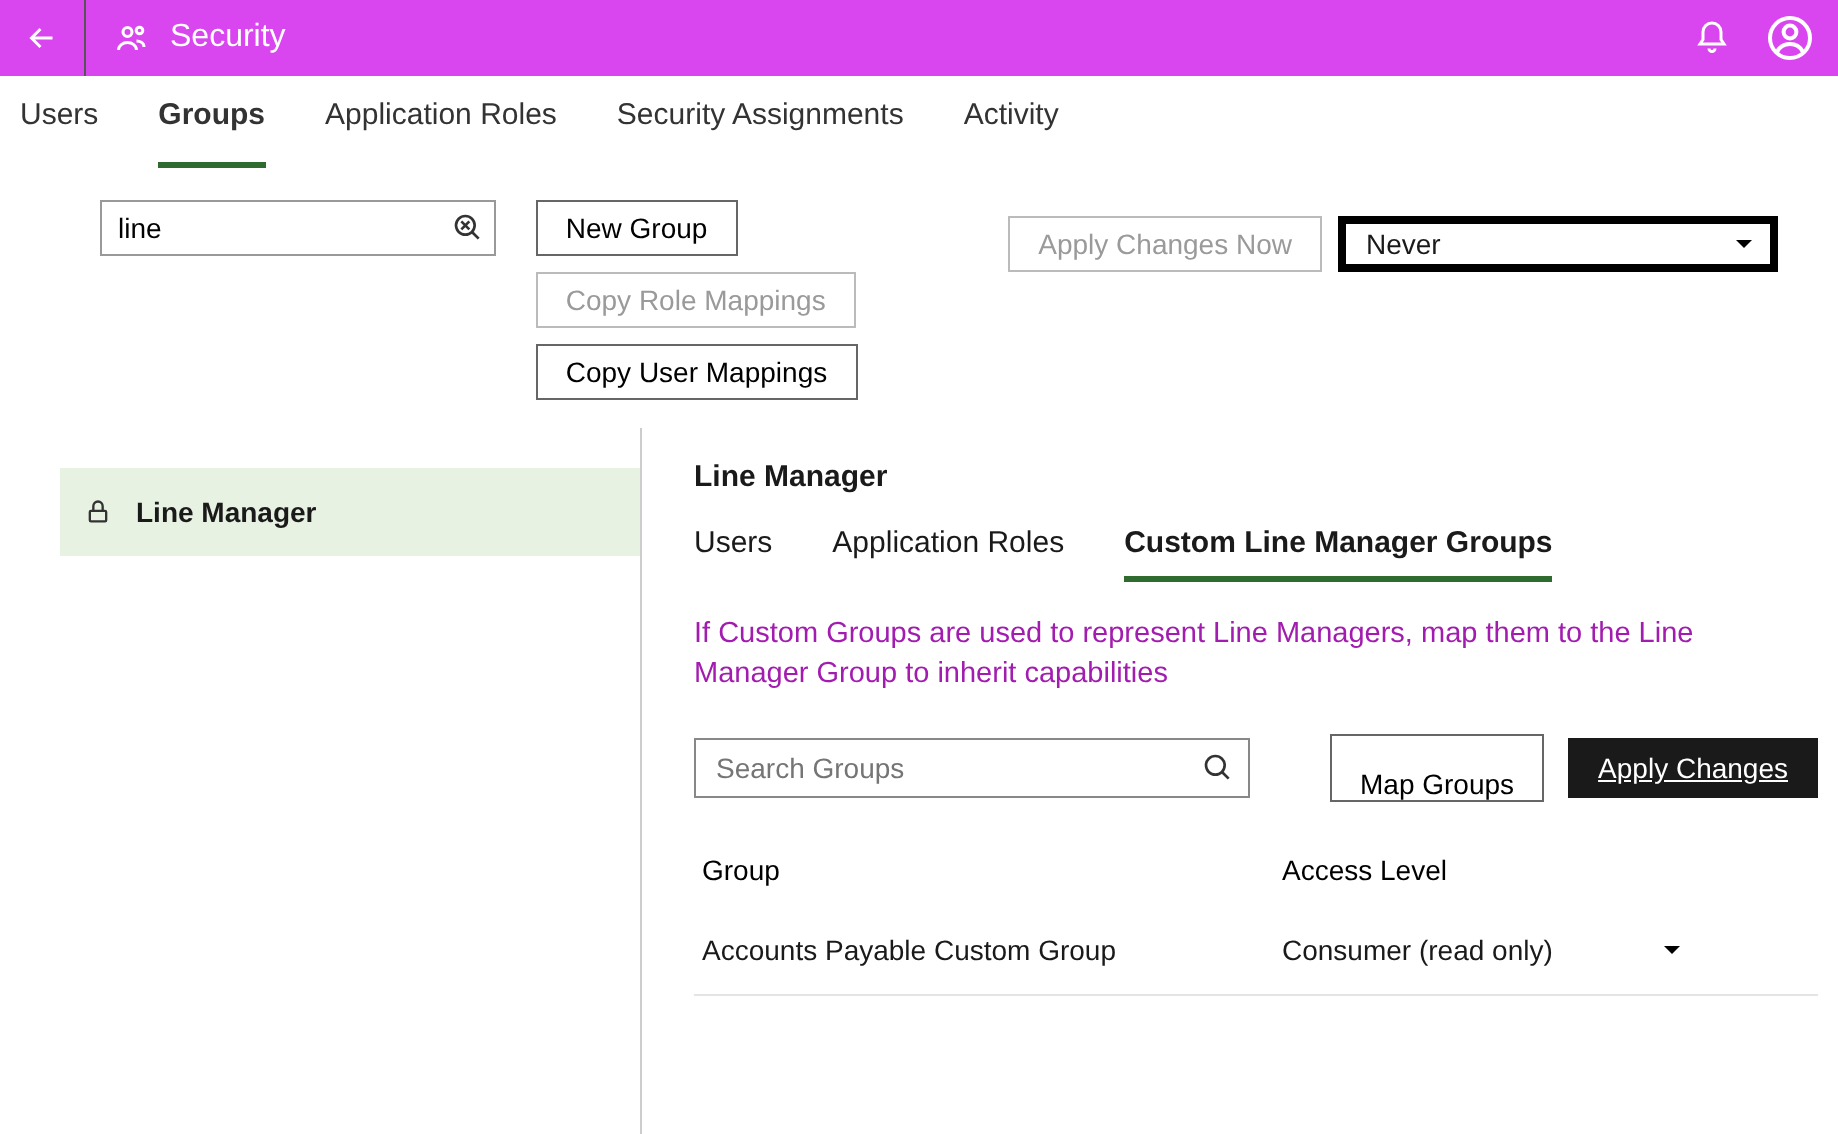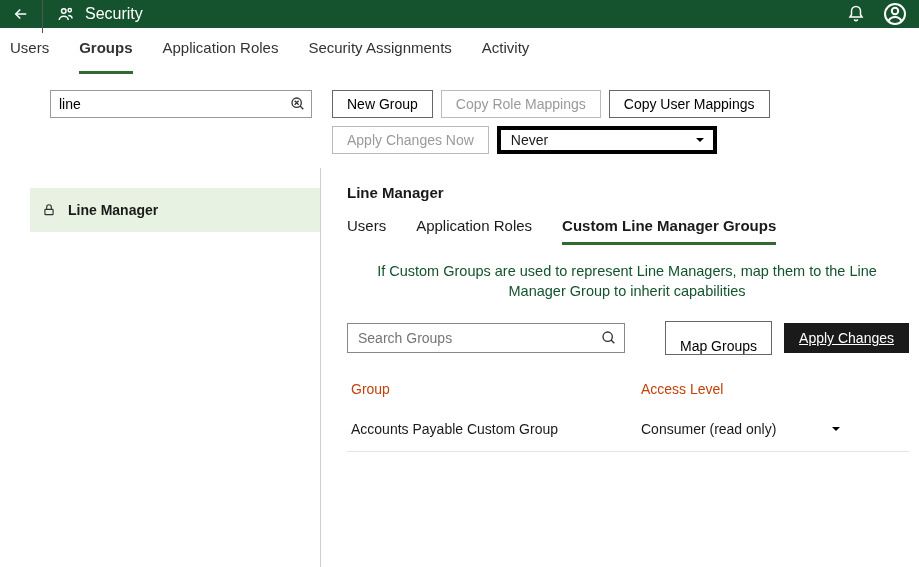--- a/index.html
+++ b/index.html
@@ -1,19 +1,19 @@
 <!DOCTYPE html>
 <html><head>
 <meta charset="utf-8">
 <style>
   * { box-sizing: border-box; margin: 0; padding: 0; }
   body { font-family: -apple-system, BlinkMacSystemFont, "Segoe UI", Arial, sans-serif; font-size: 14px; color: #1a1a1a; background: #fff; width: 919px; height: 567px; overflow: hidden; }
   
   
-  .header { background: #14532d; color: #fff; height: 28px; display: flex; align-items: center; padding: 0 12px; justify-content: space-between; }
+  .header { background: #d946ef; color: #fff; height: 38px; display: flex; align-items: center; padding: 0 12px; justify-content: space-between; }
   .header-left { display: flex; align-items: center; gap: 14px; }
   .back-icon-wrap { padding-right: 12px; border-right: 1px solid #555; height: 38px; display: flex; align-items: center; }
   .header-title-wrap { display: flex; align-items: center; gap: 10px; }
   .header-title { font-size: 16px; font-weight: 500; }
   .header-right { display: flex; align-items: center; gap: 18px; }
   .icon { display: inline-flex; }
   
   
   .tabbar { display: flex; gap: 30px; padding: 0 10px; border-bottom: none; height: 46px; align-items: center; }
   .tab { padding: 0 0 4px 0; font-size: 15px; color: #333; cursor: pointer; border-bottom: 3px solid transparent; height: 100%; display: flex; align-items: center; }
@@ -23,45 +23,45 @@
   .toolbar { display: flex; padding: 16px 30px 0 30px; gap: 20px; align-items: flex-start; }
   .search-box { position: relative; width: 282px; padding-left: 20px; }
   .search-box input { width: 100%; height: 28px; padding: 4px 30px 4px 8px; border: 1px solid #999; font-size: 14px; }
   .search-box .clear-icon { position: absolute; right: 6px; top: 50%; transform: translateY(-50%); cursor: pointer; }
   .button-row { display: flex; gap: 8px; flex-wrap: wrap; }
   .btn { height: 28px; padding: 0 14px; background: #fff; border: 1px solid #666; font-size: 14px; cursor: pointer; white-space: nowrap; }
   .btn.disabled { color: #9a9a9a; border-color: #bbb; cursor: default; }
   .select-box { position: relative; display: inline-flex; align-items: center; height: 28px; border: 4px solid #000000; padding: 0 30px 0 10px; min-width: 220px; cursor: pointer; }
   .select-box .caret { position: absolute; right: 8px; }
   .second-row { display: flex; gap: 8px; margin-top: 8px; }
-  .toolbar-right { display: flex; flex-direction: column; }
+  .toolbar-right { display: flex; flex-direction: row; }
   
   
   .main { display: flex; margin-top: 14px; height: calc(100% - 38px - 46px - 72px); }
   .sidebar { width: 320px; padding: 20px 0 0 30px; }
   .sidebar-item { background: #e7f2e2; padding: 14px 12px; display: flex; align-items: center; gap: 12px; font-weight: 700; font-size: 14px; cursor: pointer; }
   
   .divider { width: 1px; background: #ccc; margin: 0 10px 0 0; }
   
   .detail { flex: 1; padding: 16px 10px 0 16px; position: relative; }
   .detail-title { font-weight: 700; font-size: 15px; margin-bottom: 16px; }
   .subtabs { display: flex; gap: 30px; border-bottom: 1px solid transparent; margin-bottom: 16px; }
   .subtab { padding: 0 0 8px 0; font-size: 15px; cursor: pointer; border-bottom: 3px solid transparent; }
   .subtab.active { font-weight: 700; border-bottom: 3px solid #2f6b2f; }
-  .desc { font-size: 14.5px; color: #14532d; line-height: 1.35; margin-bottom: 20px; max-width: 560px; text-align: center; }
+  .desc { font-size: 14.5px; color: #a21caf; line-height: 1.35; margin-bottom: 20px; max-width: 560px; }
   
   .detail-toolbar { display: flex; gap: 12px; align-items: center; margin-bottom: 26px; }
   .search-groups { position: relative; width: 278px; }
   .search-groups input { width: 100%; height: 30px; padding: 4px 30px 4px 10px; border: 1px solid #888; font-size: 14px; }
   .search-groups .mag-icon { position: absolute; right: 8px; top: 50%; transform: translateY(-50%); }
   .spacer { flex: 1; }
   .btn-primary { background: #1a1a1a; color: #fff; border: 1px solid #1a1a1a; height: 30px; padding: 0 14px; font-size: 14px; cursor: pointer; text-decoration: underline; }
   .btn-outline { background: #fff; border: 1px solid #666; height: 30px; padding: 16px 14px; font-size: 14px; cursor: pointer; }
   
-  .grid-head { display: flex; color: #c2410c; font-size: 14px; padding: 0 4px 10px 4px; }
+  .grid-head { display: flex; color: #000000; font-size: 14px; padding: 0 4px 10px 4px; }
   .col-group { flex: 0 0 290px; }
   .col-access { flex: 1; }
   .grid-row { display: flex; align-items: center; padding: 14px 4px; border-bottom: 1px solid #e4e4e4; }
   .access-select { position: relative; display: flex; align-items: center; justify-content: space-between; width: 200px; cursor: pointer; }
   
   svg { display: block; }
 </style>
 </head>
 <body>
 

